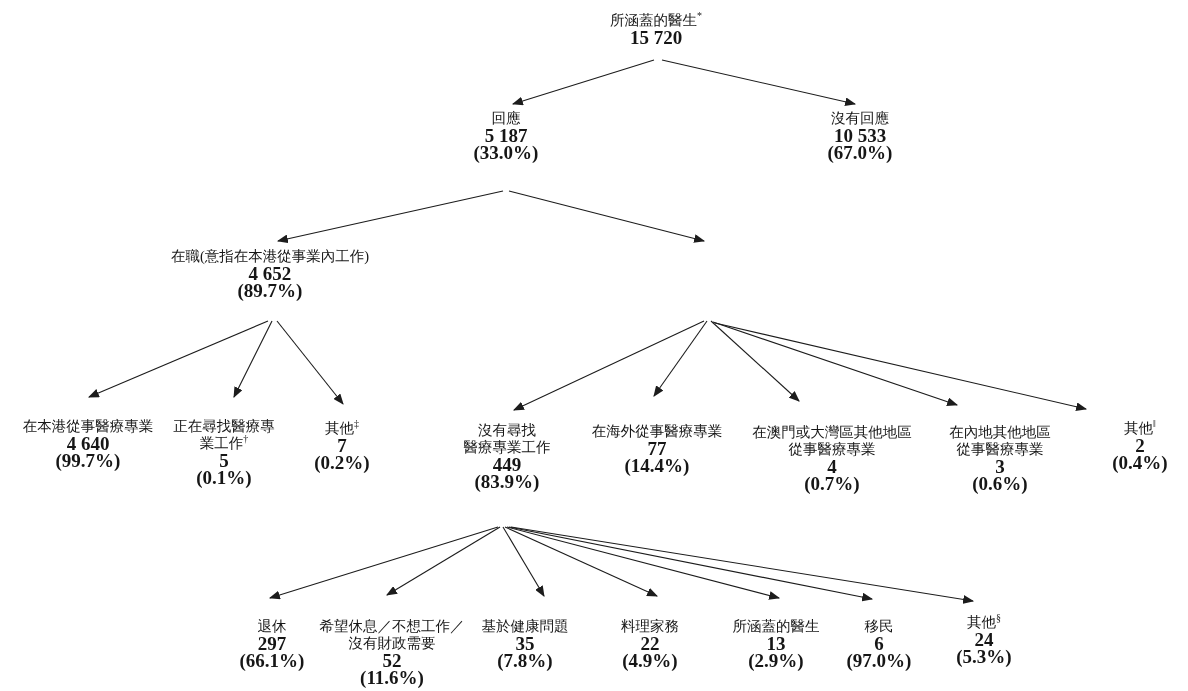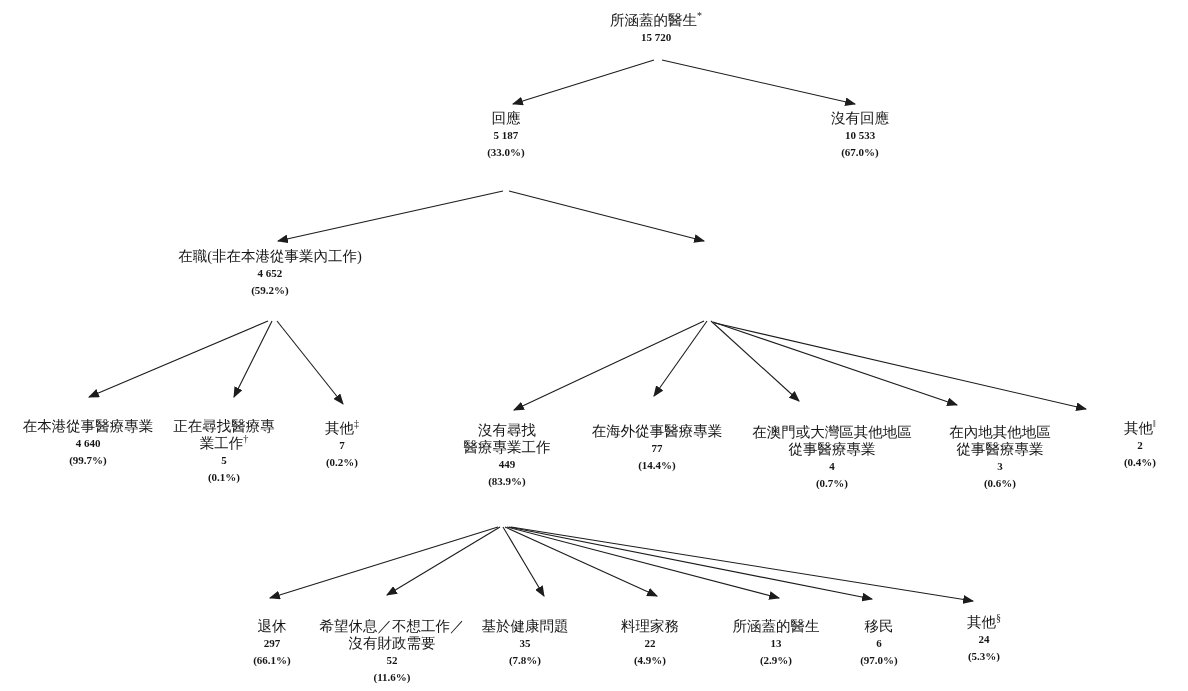--- a/index.html
+++ b/index.html
@@ -21,21 +21,21 @@
     transform:translateX(-50%);
     text-align:center;
   }
   .lbl {
     font-size:14.5px;
     line-height:17px;
     white-space:nowrap;
     font-weight:normal;
   }
   .val {
-    font-size:11px;
+    font-size:19px;
     line-height:17px;
     white-space:nowrap;
     font-weight:bold;
   }
   sup { font-size:10px; line-height:0; }
 </style>
 </head>
 <body>
 
 <div class="stage">
@@ -78,23 +78,23 @@
     <div class="val">(33.0%)</div>
   </div>
 
   <div class="node" style="left:860px; top:110px">
     <div class="lbl">沒有回應</div>
     <div class="val">10 533</div>
     <div class="val">(67.0%)</div>
   </div>
 
   <div class="node" style="left:270px; top:248px">
-    <div class="lbl">在職(非在本港從事業內工作)</div>
+    <div class="lbl">在職(意指在本港從事業內工作)</div>
     <div class="val">4 652</div>
-    <div class="val">(59.2%)</div>
+    <div class="val">(89.7%)</div>
   </div>
 
 
   <div class="node" style="left:88px; top:418px">
     <div class="lbl">在本港從事醫療專業</div>
     <div class="val">4 640</div>
     <div class="val">(99.7%)</div>
   </div>
 
   <div class="node" style="left:224px; top:418px">

